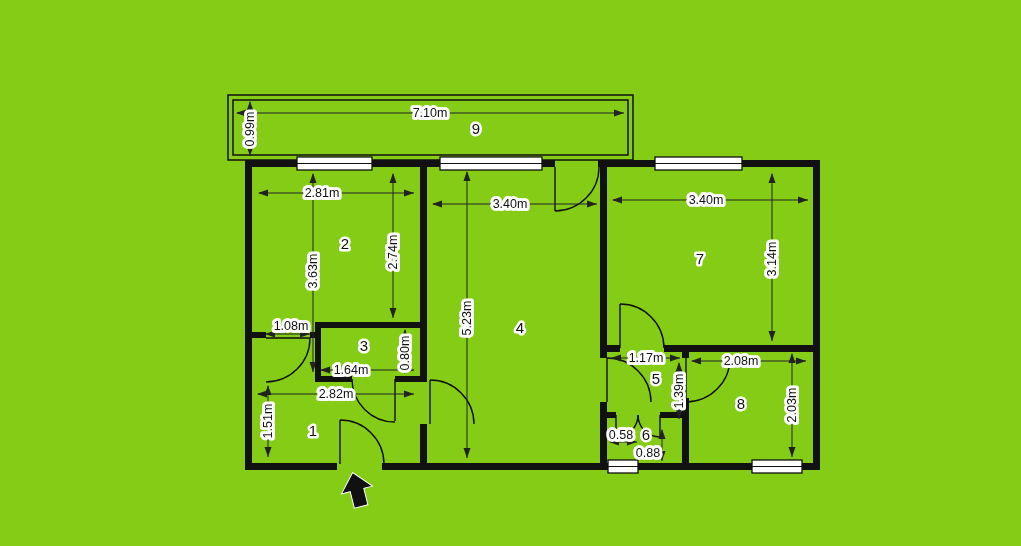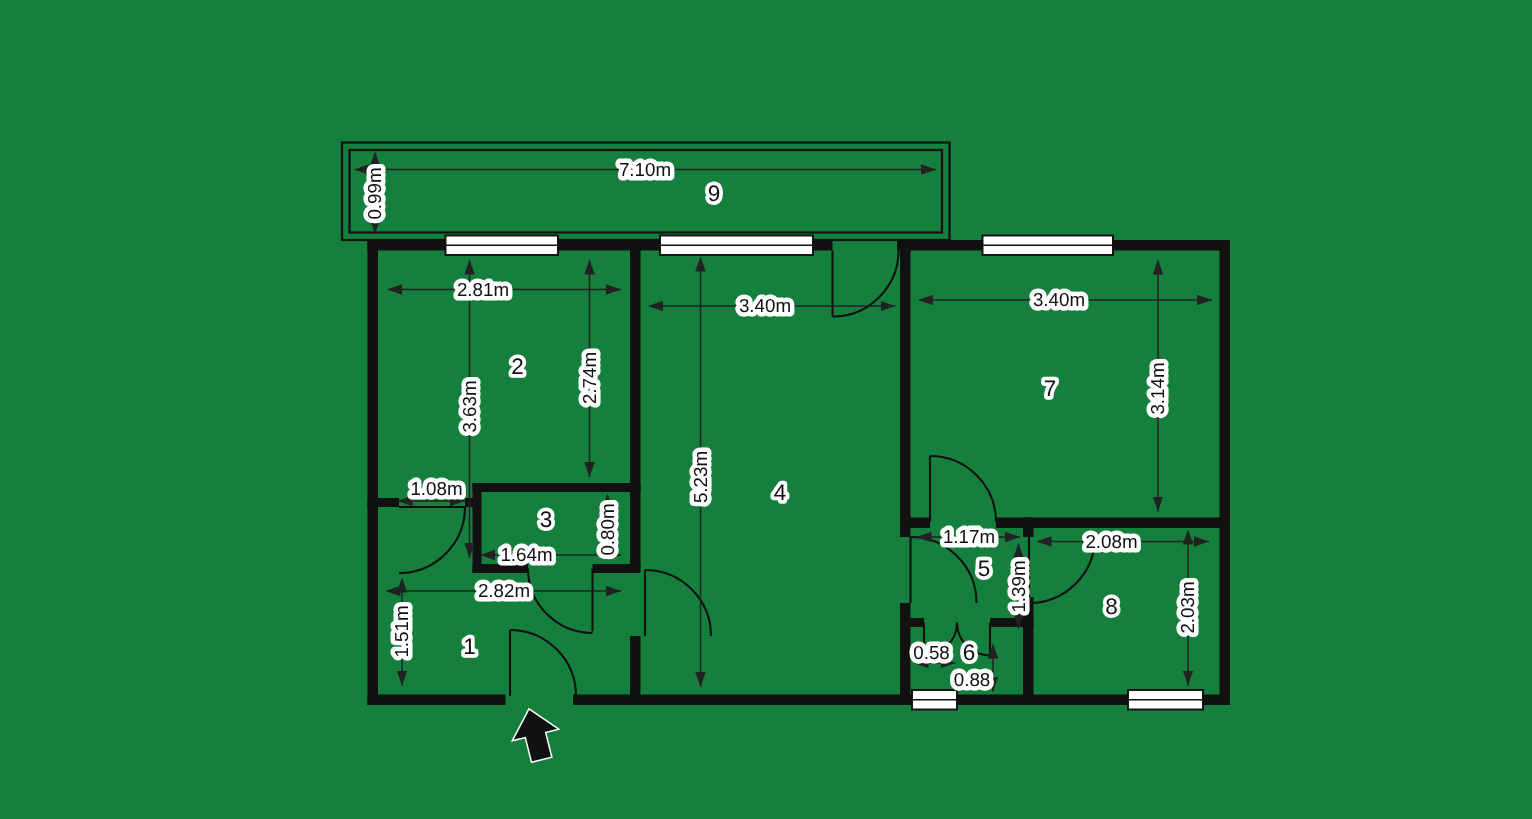--- a/index.html
+++ b/index.html
@@ -1,16 +1,16 @@
 <!DOCTYPE html>
 <html><head>
 <meta charset="utf-8">
 <style>
   html,body{margin:0;padding:0;background:#ffffff;}
-  .stage{position:relative;width:1021px;height:546px;background:#15803d;overflow:hidden;
+  .stage{position:relative;width:1021px;height:546px;background:#84cc16;overflow:hidden;
          font-family:"Liberation Sans", sans-serif;}
   svg{display:block;}
   .wall{fill:#111111;stroke:none;}
   .win{fill:#ffffff;stroke:#111111;stroke-width:1.3;}
   .winline{stroke:#111111;stroke-width:1;}
   .thin{fill:none;stroke:#111111;stroke-width:1.5;}
   .door{fill:none;stroke:#111111;stroke-width:1.4;}
   .dim{stroke:#222222;stroke-width:1;}
   .dimt{font-family:"Liberation Sans", sans-serif;font-size:12.5px;fill:#111111;
         text-anchor:middle;paint-order:stroke;stroke:#ffffff;stroke-width:6px;stroke-linejoin:round;}

